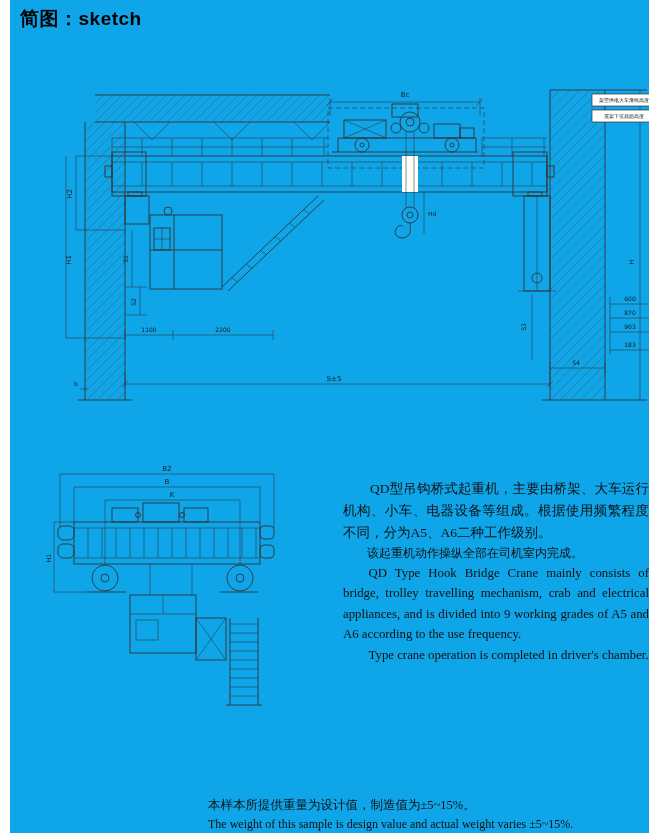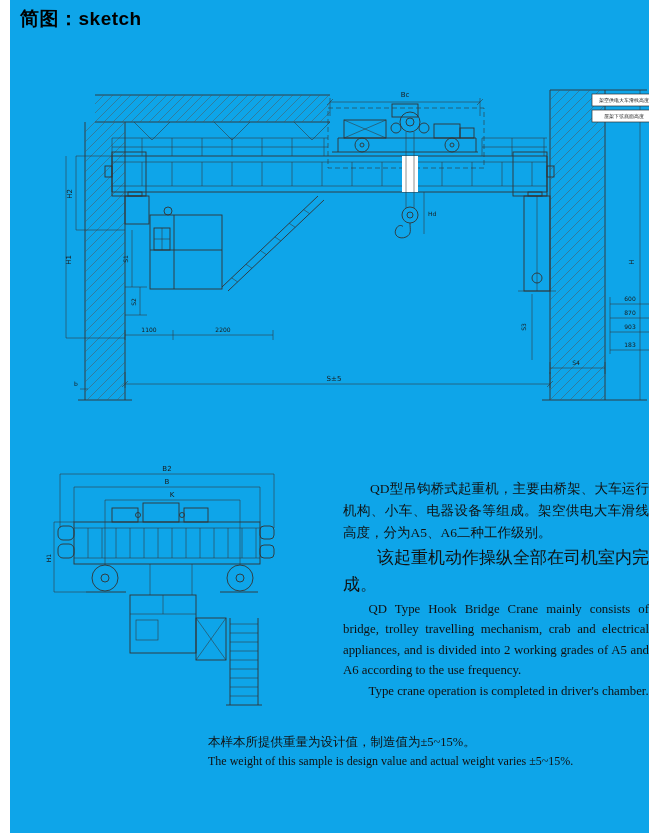--- a/index.html
+++ b/index.html
@@ -18,25 +18,25 @@
   svg .box{fill:#fff;stroke:#333;stroke-width:.7;}
   svg .hatch line{stroke:#555;stroke-width:.5;}
   svg text{stroke:none;fill:#1a1a1a;font:7px "DejaVu Sans",sans-serif;}
   svg text.mid{text-anchor:middle;}
   svg text.s{font-size:5px;}
   svg text.m{font-size:6px;}
   
   .desc{position:absolute;left:333px;top:478px;width:306px;}
   .desc p{margin:0;}
   .cn{font-size:13.5px;line-height:1.62;text-align:justify;text-indent:2em;}
-  .cn2{font-size:17px;line-height:1.62;text-indent:2em;margin-top:2px;}
+  .cn2{font-size:12px;line-height:1.62;text-indent:2em;margin-top:2px;}
   .en{font-size:12.8px;line-height:1.6;text-align:justify;text-indent:2em;margin-top:14px;}
   .en2{font-size:12.8px;line-height:1.6;text-indent:2em;margin-top:2px;}
   
-  .footnote{position:absolute;left:198px;top:734px;}
+  .footnote{position:absolute;left:198px;top:797px;}
   .fn-cn{font-size:12.5px;margin:0;}
   .fn-en{font-size:12px;margin:3px 0 0 0;}
 </style>
 </head>
 <body>
 
 <div class="sheet">
 
   <div class="page-title">简图：sketch</div>
 
@@ -300,23 +300,23 @@
       <rect class="thin" x="90" y="158" width="22" height="20"></rect>
       <rect x="150" y="156" width="30" height="42"></rect>
       <path class="thin" d="M150,156 L180,198 M180,156 L150,198"></path>
       <path d="M184,156 V243 M212,156 V243 M180,243 H216"></path>
       <path class="thin" d="M184,162 H212 M184,171 H212 M184,180 H212 M184,189 H212 M184,198 H212
         M184,207 H212 M184,216 H212 M184,225 H212 M184,234 H212"></path>
     </g>
   </svg>
 
   <div class="desc">
-    <p class="cn">QD型吊钩桥式起重机，主要由桥架、大车运行机构、小车、电器设备等组成。架空供电大车滑线高度，分为A5、A6二种工作级别。</p>
+    <p class="cn">QD型吊钩桥式起重机，主要由桥架、大车运行机构、小车、电器设备等组成。根据使用频繁程度不同，分为A5、A6二种工作级别。</p>
     <p class="cn2">该起重机动作操纵全部在司机室内完成。</p>
-    <p class="en">QD Type Hook Bridge Crane mainly consists of bridge, trolley travelling mechanism, crab and electrical appliances, and is divided into 2 working grades of A5 and A6 according to the use frequency.</p>
+    <p class="en">QD Type Hook Bridge Crane mainly consists of bridge, trolley travelling mechanism, crab and electrical appliances, and is divided into 9 working grades of A5 and A6 according to the use frequency.</p>
     <p class="en2">Type crane operation is completed in driver's chamber.</p>
   </div>
 
   <div class="footnote">
     <p class="fn-cn">本样本所提供重量为设计值，制造值为±5~15%。</p>
     <p class="fn-en">The weight of this sample is design value and actual weight varies ±5~15%.</p>
   </div>
 
 </div>
 

